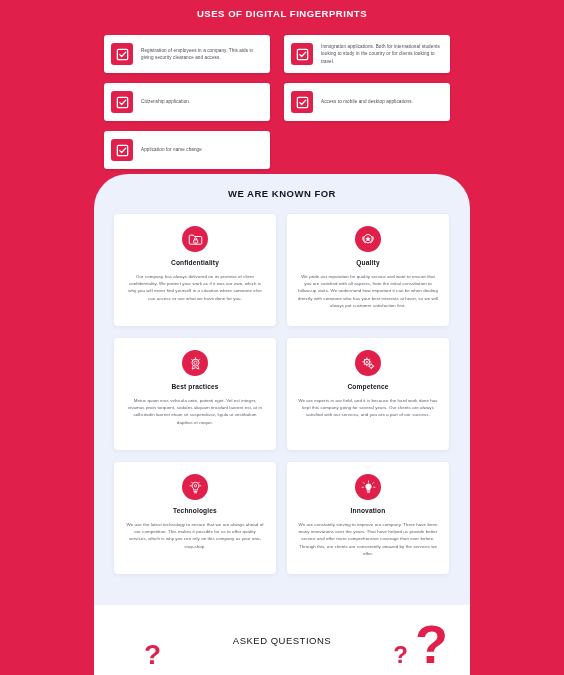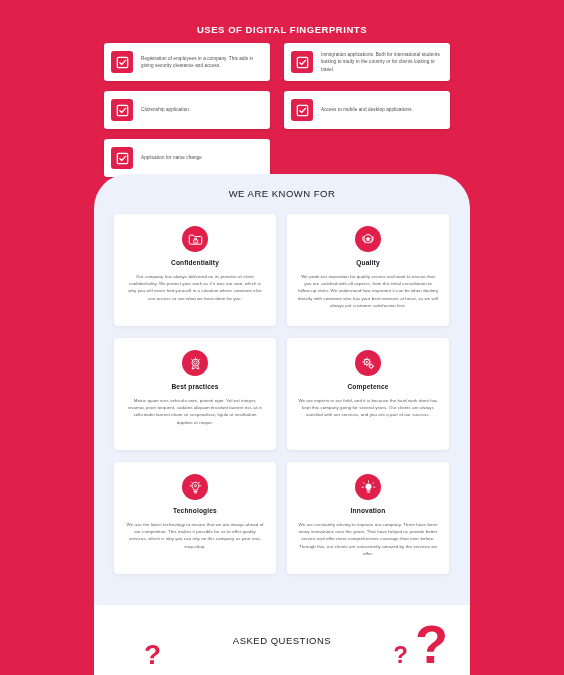--- a/index.html
+++ b/index.html
@@ -30,22 +30,21 @@
     width: 564px;
     padding-top: 7px;
   }
   .uses-title {
     text-align: center;
     color: #ffffff;
     font-size: 9.5px;
     font-weight: bold;
     letter-spacing: 0.55px;
     line-height: 14px;
-    padding-bottom: 6px;
-    margin-top: 16px;
+    padding-bottom: 14px;
   }
   .uses-grid {
     display: flex;
     flex-wrap: wrap;
     width: 356px;
     margin: 0 auto;
     gap: 10px 14px;
     align-content: flex-start;
   }
   .use-card {
@@ -85,21 +84,21 @@
     width: 376px;
     height: 501px;
     background: #EDF1FB;
     border-top-left-radius: 34px;
     border-top-right-radius: 34px;
     overflow: hidden;
   }
   .known-title {
     text-align: center;
     font-size: 9.5px;
-    font-weight: normal;
+    font-weight: bold;
     letter-spacing: 0.5px;
     color: #15151f;
     padding-top: 14px;
   }
   .feature-grid {
     display: flex;
     flex-wrap: wrap;
     width: 336px;
     margin: 15px auto 0 auto;
     gap: 12px 11px;

